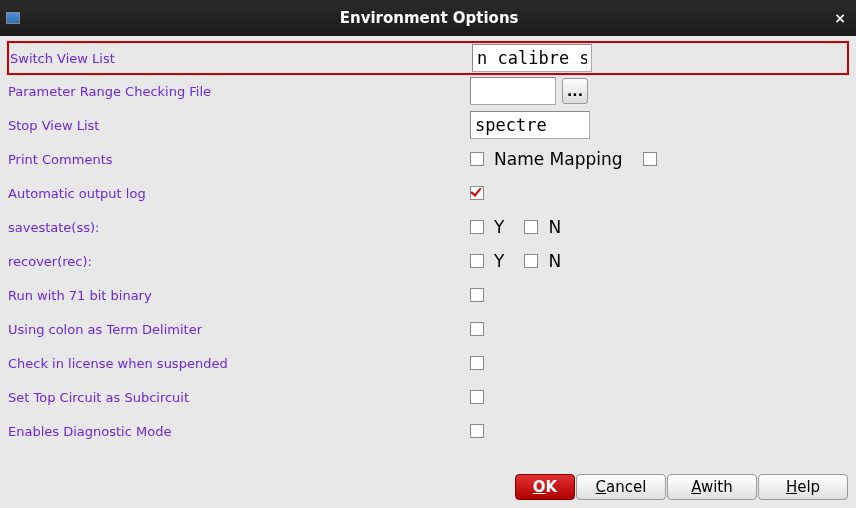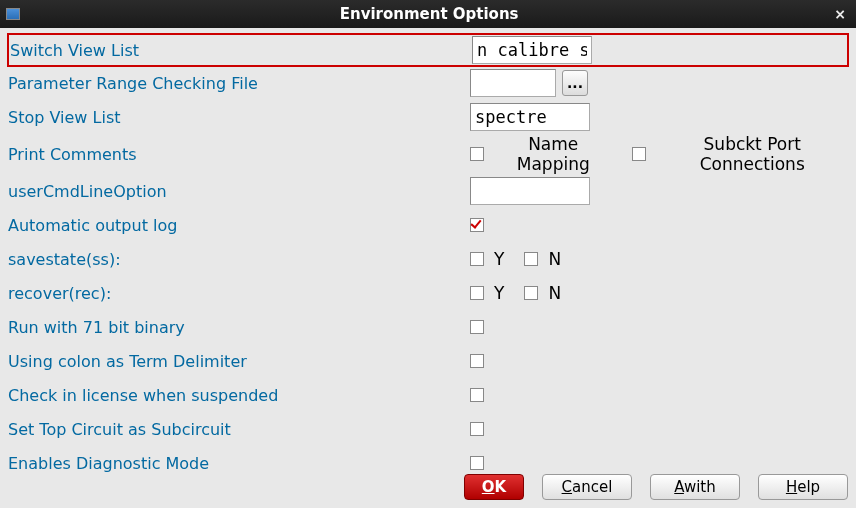--- a/index.html
+++ b/index.html
@@ -8,21 +8,21 @@
     font-size: 16px;
     background: #e8e8e8;
     width: 856px;
     height: 508px;
     overflow: hidden;
     color: #000;
   }
   .titlebar {
     background: linear-gradient(#2b2b2b, #1a1a1a);
     color: #fff;
-    height: 28px;
+    height: 36px;
     display: flex;
     align-items: center;
     padding: 0 6px;
     font-weight: bold;
     font-size: 15px;
   }
   .titlebar-icon {
     width: 14px;
     height: 12px;
     background: linear-gradient(#4a8fd8, #2a6fb8);
@@ -40,22 +40,22 @@
     padding: 6px 8px 0 8px;
   }
   .row {
     display: flex;
     align-items: center;
     min-height: 34px;
   }
   .label-col {
     width: 462px;
     flex: 0 0 462px;
-    font-size: 16px;
-    color: #0369a1;
+    font-size: 13px;
+    color: #6d28d9;
   }
   .field-col {
     flex: 1;
     display: flex;
     align-items: center;
     gap: 6px;
   }
   .highlight-box {
     border: 2px solid #cc0000;
     padding: 1px;
@@ -112,21 +112,21 @@
   .cb-label {
     font-size: 17px;
     margin-left: 4px;
     margin-right: 14px;
     vertical-align: middle;
     text-align: center;
   }
   .buttonbar {
     display: flex;
     justify-content: flex-end;
-    gap: 18px;
+    gap: 1px;
     padding: 6px 8px 6px 0;
     position: absolute;
     bottom: 2px;
     right: 0;
     left: 0;
   }
   .btn {
     height: 26px;
     min-width: 90px;
     border: 1px solid #999;
@@ -180,30 +180,23 @@
       <input type="text" class="w120" value="spectre" style="">
     </div>
   </div>
 
   <div class="row">
     <div class="label-col">Print Comments</div>
     <div class="field-col">
       <span class="cb"></span>
       <span class="cb-label">Name Mapping</span>
       <span class="cb"></span>
-      <span class="cb-label" style="margin-right:0">Subckt Port Connections</span>
-    </div>
-  </div>
-
-  <div class="row">
-    <div class="label-col">userCmdLineOption</div>
-    <div class="field-col">
-      <input type="text" class="w120" value="" style="">
-    </div>
-  </div>
+    </div>
+  </div>
+
 
   <div class="row">
     <div class="label-col">Automatic output log</div>
     <div class="field-col">
       <span class="cb checked"></span>
     </div>
   </div>
 
   <div class="row">
     <div class="label-col">savestate(ss):</div>

